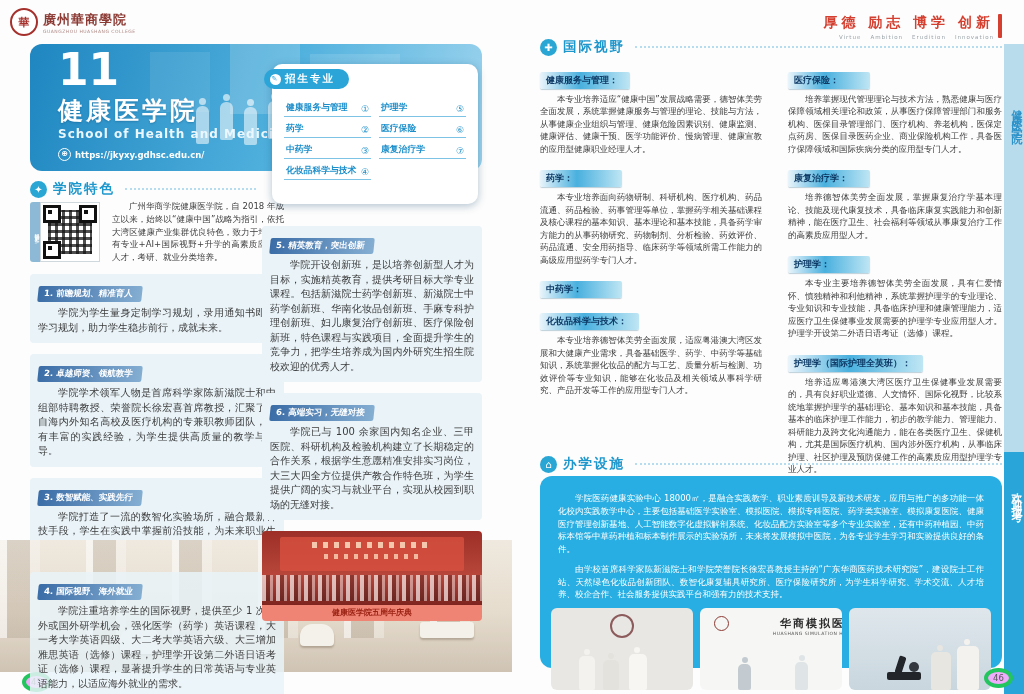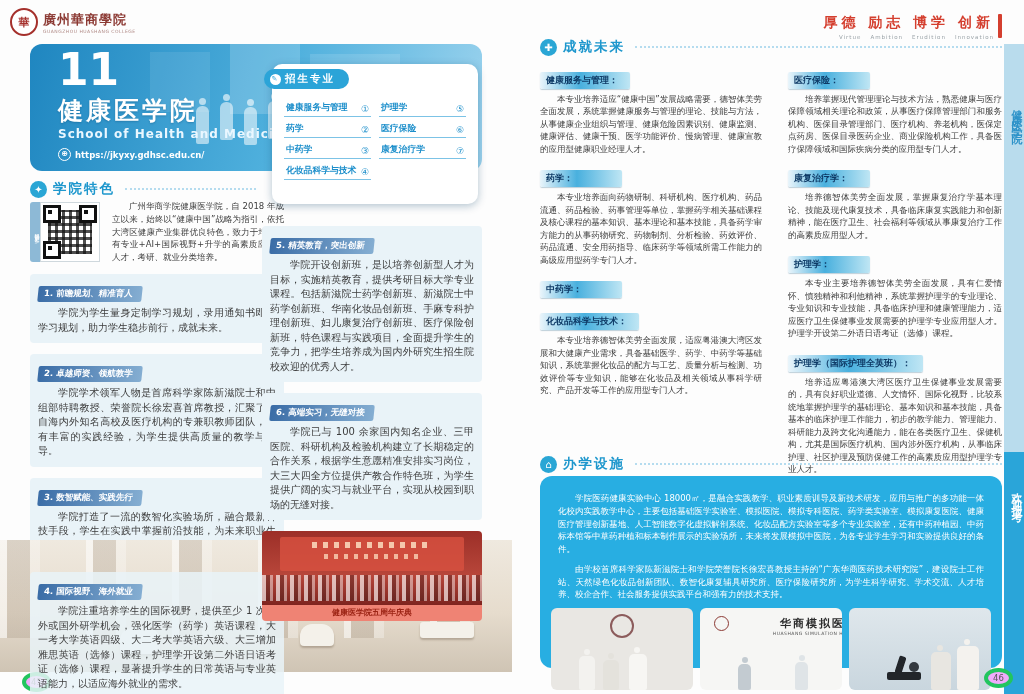--- a/index.html
+++ b/index.html
@@ -285,21 +285,21 @@
     <div class="motto-en">
       <span>Virtue</span>
       <span>Ambition</span>
       <span>Erudition</span>
       <span>Innovation</span>
     </div>
   </div>
 
   <div class="abs sec-head rp-head">
     <span class="sec-icon">✚</span>
-    <span class="sec-title">成就未来</span>
+    <span class="sec-title">国际视野</span>
     <span class="sec-dots"></span>
   </div>
 
   <div class="abs maj-col c1">
     <div class="maj-entry">
       <span class="ribbon">健康服务与管理：</span>
       <p>本专业培养适应“健康中国”发展战略需要，德智体美劳全面发展，系统掌握健康服务与管理的理论、技能与方法，从事健康企业组织与管理、健康危险因素识别、健康监测、健康评估、健康干预、医学功能评价、慢病管理、健康宣教的应用型健康职业经理人才。</p>
     </div>
     <div class="maj-entry">
       <span class="ribbon">药学：</span>

